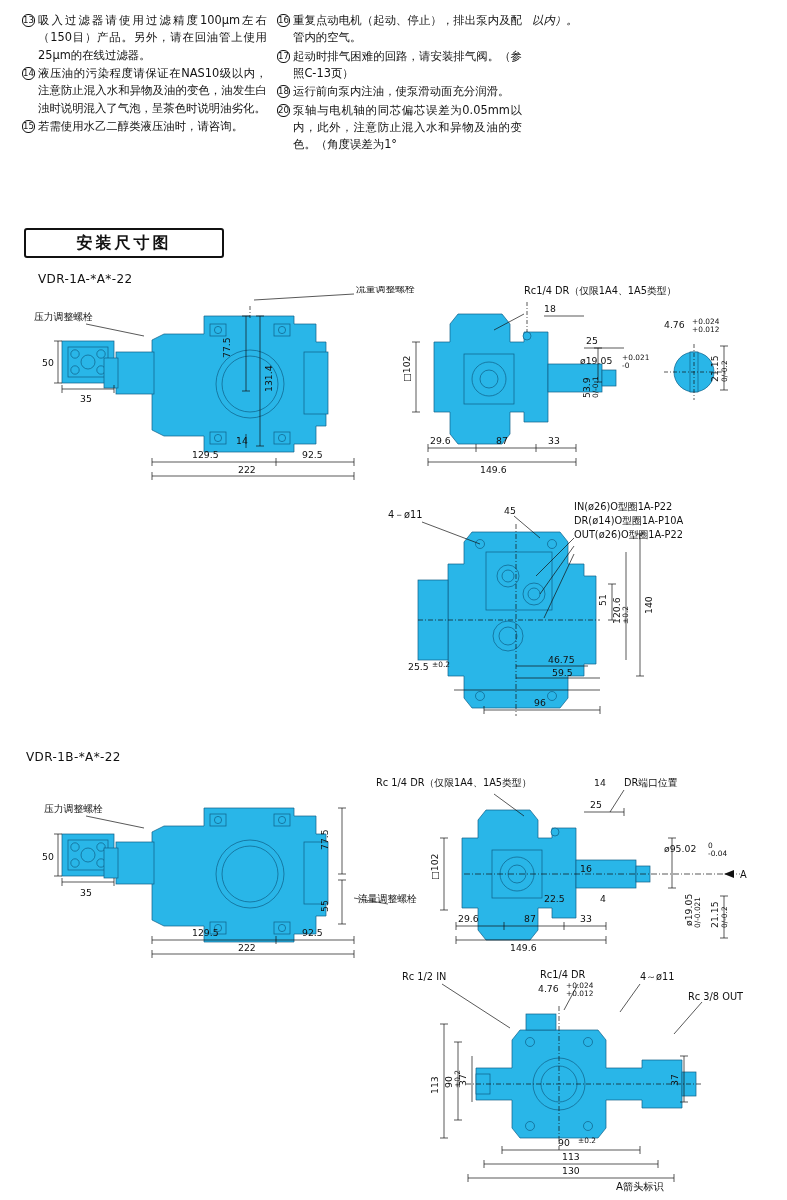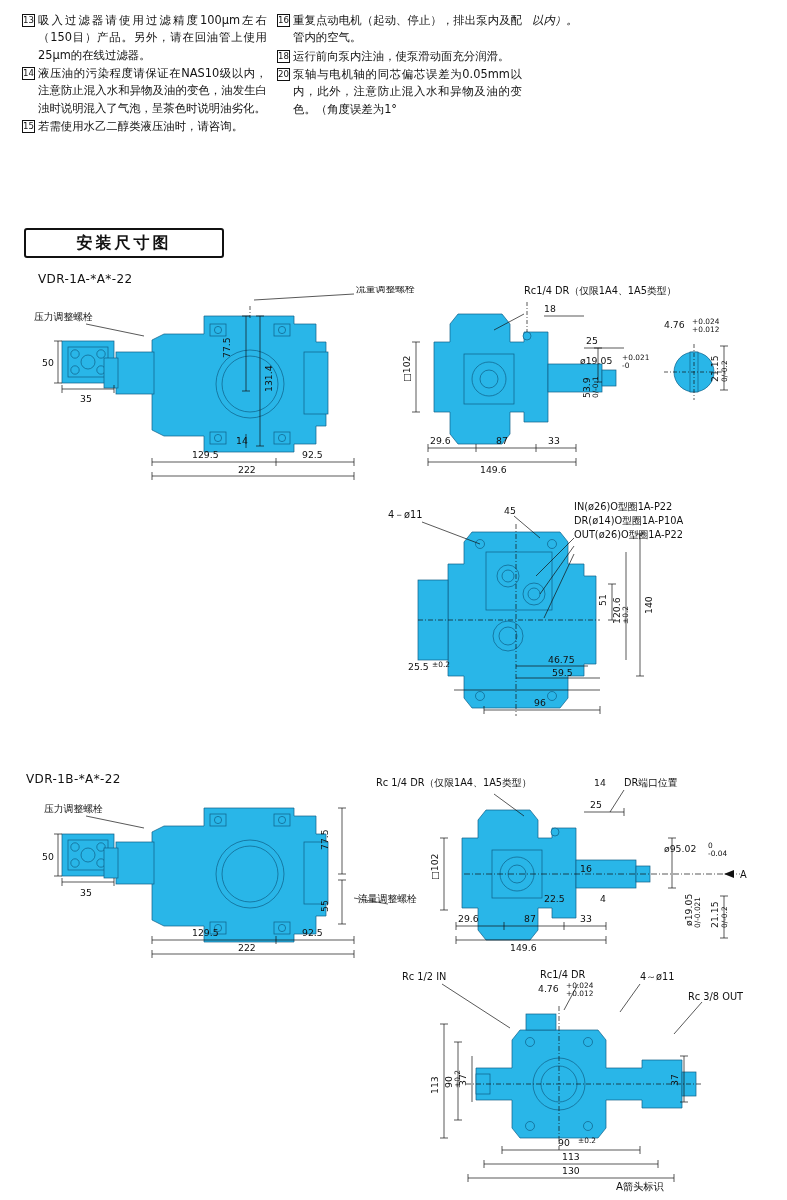--- a/index.html
+++ b/index.html
@@ -21,21 +21,21 @@
   }
   .notes-col { width: 245px; }
   .note {
     display: flex; align-items: flex-start;
     font-size: 11.4px; line-height: 1.52;
     margin-bottom: 1px;
   }
   .note .num {
     flex: 0 0 auto;
     width: 13px; height: 13px; margin-top: 2px; margin-right: 3px;
-    border: 1px solid #111; border-radius: 0;
+    border: 1px solid #111; border-radius: 6px;
     font-size: 8.6px; line-height: 11px; text-align: center;
     font-family: "DejaVu Sans", sans-serif;
   }
   .note .txt { flex: 1 1 auto; text-align: justify; }
   .note.cont { padding-left: 0; font-style: italic; }
   .note.cont .txt { text-indent: 0; }
 
   
   .section-title {
     position: absolute; left: 24px; top: 228px;
@@ -76,20 +76,24 @@
       </div>
       <div class="note">
         <span class="num">15</span>
         <span class="txt">若需使用水乙二醇类液压油时，请咨询。</span>
       </div>
     </div>
     <div class="notes-col">
       <div class="note">
         <span class="num">16</span>
         <span class="txt">重复点动电机（起动、停止），排出泵内及配管内的空气。</span>
+      </div>
+      <div class="note">
+        <span class="num">17</span>
+        <span class="txt">起动时排气困难的回路，请安装排气阀。（参照C-13页）</span>
       </div>
       <div class="note">
         <span class="num">18</span>
         <span class="txt">运行前向泵内注油，使泵滑动面充分润滑。</span>
       </div>
       <div class="note">
         <span class="num">20</span>
         <span class="txt">泵轴与电机轴的同芯偏芯误差为0.05mm以内，此外，注意防止混入水和异物及油的变色。（角度误差为1°</span>
       </div>
     </div>
@@ -301,21 +305,21 @@
     <text class="dim-s" x="240" y="126" transform="rotate(-90 240 126)">±0.2</text>
 
     <text class="dim" x="20" y="172">25.5</text>
     <text class="dim-s" x="44" y="169">±0.2</text>
     <text class="dim" x="160" y="165">46.75</text>
     <text class="dim" x="164" y="178">59.5</text>
     <text class="dim" x="146" y="208">96</text>
   </svg>
   </div>
 
-  <div class="model-label" style="left:26px; top:750px;margin-top:22px;">VDR-1B-*A*-22</div>
+  <div class="model-label" style="left:26px; top:750px;">VDR-1B-*A*-22</div>
 
   <div class="dwg" style="left:24px; top:776px;">
   <svg width="740" height="200" viewBox="0 0 740 200">
     <g stroke="#111" fill="none" stroke-width="0.7">
 
       <g transform="translate(38,58)">
         <rect x="0" y="0" width="52" height="42" fill="#29b6e8" stroke="#0f5f86"></rect>
         <rect x="6" y="6" width="40" height="30" fill="#29b6e8" stroke="#0f5f86"></rect>
         <circle cx="13" cy="13" r="4.2" fill="#29b6e8" stroke="#0f5f86"></circle>
         <circle cx="39" cy="13" r="4.2" fill="#29b6e8" stroke="#0f5f86"></circle>

